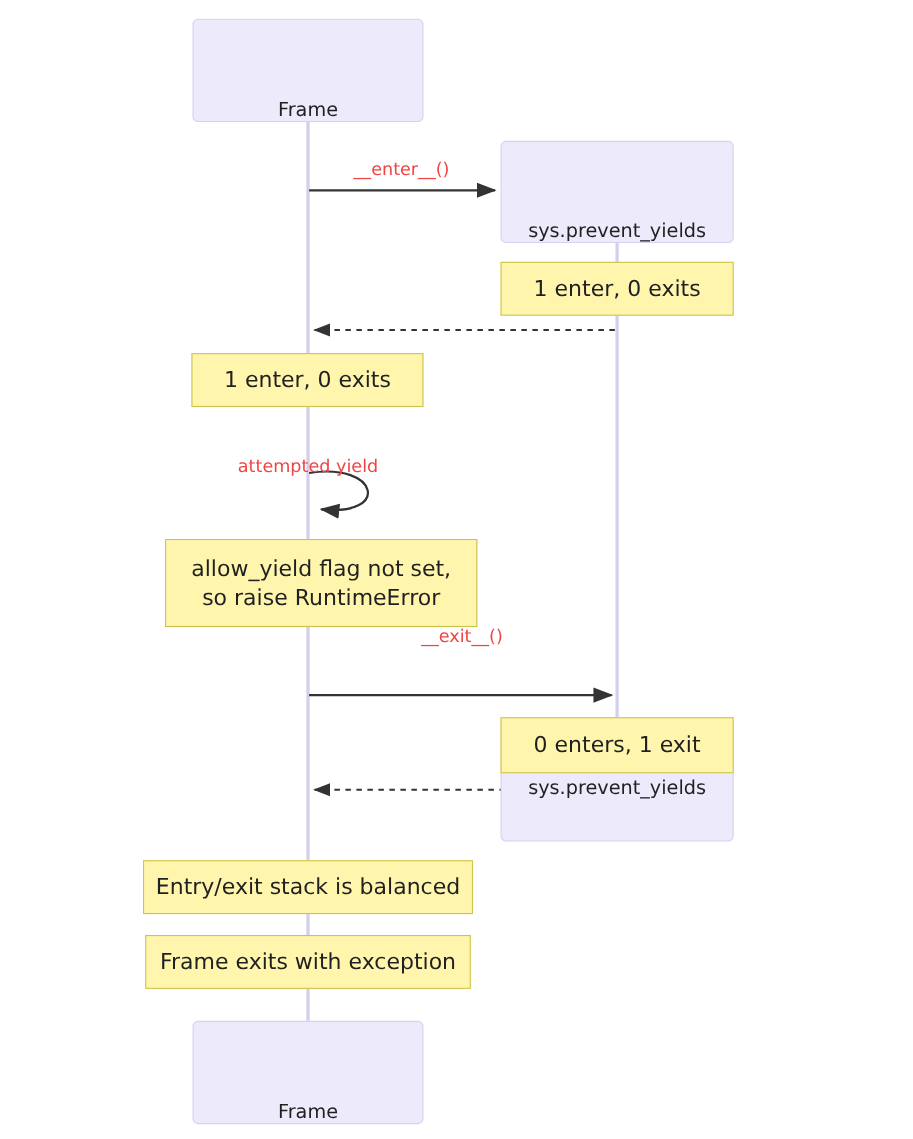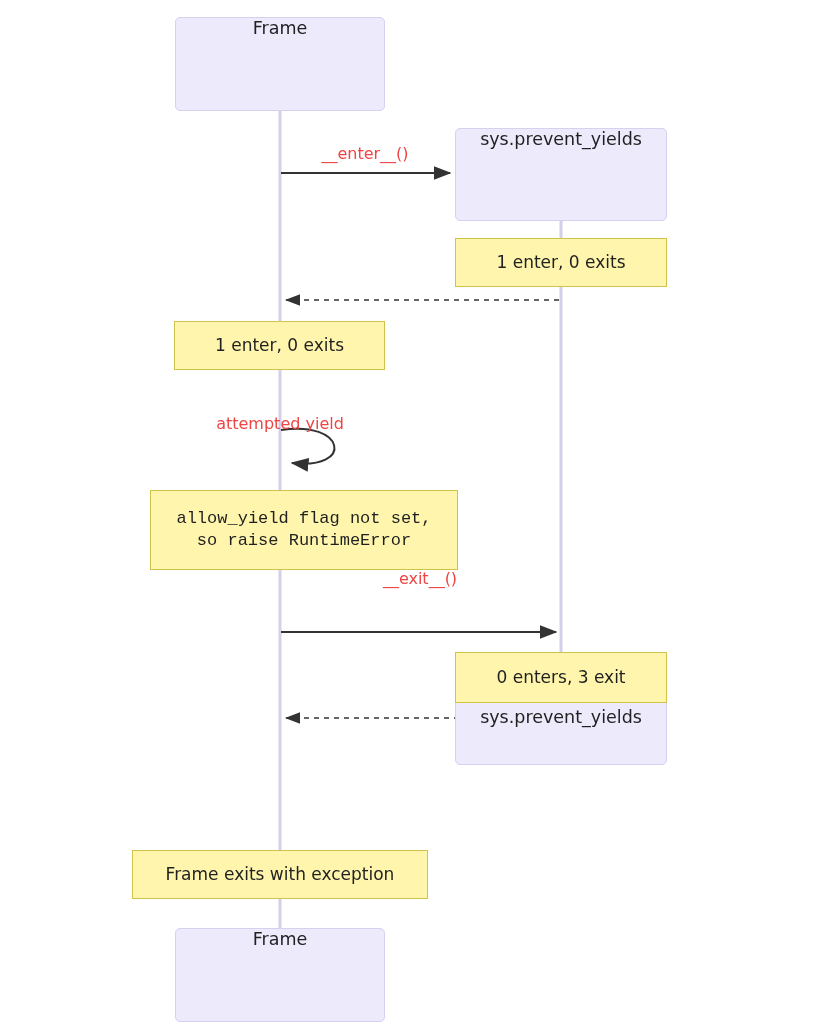--- a/index.html
+++ b/index.html
@@ -24,37 +24,37 @@
     width: 830px;
     height: 1035px;
   }
   .actor-box {
     position: absolute;
     box-sizing: border-box;
     background: #ECEAFB;
     border: 1px solid #D6D1EE;
     border-radius: 5px;
     display: flex;
-    align-items: flex-start;
+    align-items: flex-end;
     justify-content: center;
     color: #1f2020;
     font-size: 17.5px;
     font-family: "DejaVu Sans", "Liberation Sans", sans-serif;
   }
   .note-box {
     position: absolute;
     box-sizing: border-box;
     background: #FFF5AD;
     border: 1px solid #CFC44B;
     display: flex;
     align-items: center;
     justify-content: center;
     text-align: center;
     color: #1f2020;
-    font-size: 17px;
+    font-size: 20px;
     line-height: 1.32;
     white-space: pre-line;
     font-family: "DejaVu Sans", "Liberation Sans", sans-serif;
   }
   .msg-label {
     position: absolute;
     color: #ef4444;
     font-size: 16px;
     font-family: "DejaVu Sans", "Liberation Sans", sans-serif;
     white-space: nowrap;
@@ -108,29 +108,32 @@
   </div>
 
   <div class="note-box" style="left:455px; top:238px; width:212px; height:49px;">
     <span>1 enter, 0 exits</span>
   </div>
 
   <div class="note-box" style="left:174px; top:321px; width:211px; height:49px;">
     <span>1 enter, 0 exits</span>
   </div>
 
-  <div class="note-box" style="left:150px; top:490px; width:308px; height:80px;font-family:Liberation Mono, monospace;">
+  <div class="note-box" style="left:150px; top:490px; width:284px; height:80px;">
     <span>allow_yield flag not set,
 so raise RuntimeError</span>
   </div>
 
   <div class="note-box" style="left:455px; top:652px; width:212px; height:51px;">
-    <span>0 enters, 3 exit</span>
+    <span>0 enters, 1 exit</span>
   </div>
 
+  <div class="note-box" style="left:130px; top:782px; width:300px; height:49px;">
+    <span>Entry/exit stack is balanced</span>
+  </div>
 
   <div class="note-box" style="left:132px; top:850px; width:296px; height:49px;">
     <span>Frame exits with exception</span>
   </div>
 
   <div class="msg-label" style="left:285px; top:144px; width:160px;">__enter__()</div>
 
   <div class="msg-label" style="left:200px; top:414px; width:160px;">attempted yield</div>
 
   <div class="msg-label" style="left:340px; top:569px; width:160px;">__exit__()</div>

